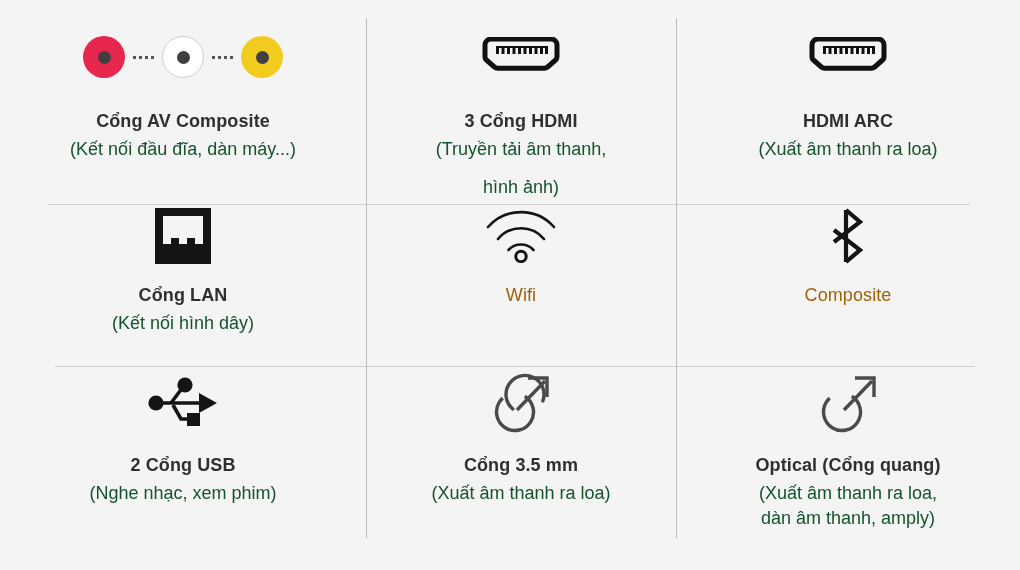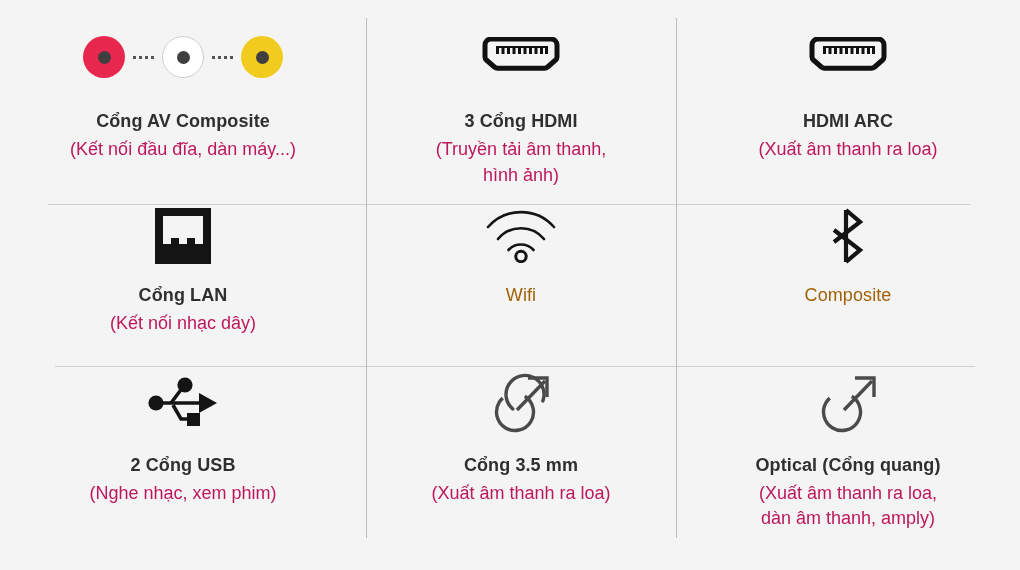--- a/index.html
+++ b/index.html
@@ -69,21 +69,21 @@
 
   .title.plain {
     font-weight: normal;
     color: #a16207;
     font-size: 18px;
   }
 
   .sub {
     font-size: 18px;
     font-weight: normal;
-    color: #be185d;
+    color: #14532d;
     margin-top: 3px;
     line-height: 1.36;
   }
 
   
   .cell.r1 .labels { margin-top: 22px; }
   .cell.r2 .labels { margin-top: 16px; }
   .cell.r3 .labels { margin-top: 18px; }
 
   
@@ -202,21 +202,21 @@
             <rect x="55.5" y="10" width="3" height="7"></rect>
             <rect x="61" y="10" width="3" height="7"></rect>
             <rect x="66" y="10" width="3" height="7"></rect>
             <rect x="17" y="9" width="52" height="2"></rect>
           </g>
         </svg>
       </div>
       <div class="labels">
         <div class="title">3 Cổng HDMI</div>
         <div class="sub">(Truyền tải âm thanh,</div>
-        <div class="sub" style="margin-top:2px">hình ảnh)</div>
+        <div class="sub" style="margin-top:14px">hình ảnh)</div>
       </div>
     </div>
 
     <div class="cell r1">
       <div class="icon-wrap">
         <svg width="84" height="40" viewBox="0 0 84 40">
           <path d="M6 8 a6 6 0 0 1 6-6 h60 a6 6 0 0 1 6 6 v12 a4 4 0 0 1 -1.4 3 l-8 7 a5 5 0 0 1 -3.2 1.2 h-46.8 a5 5 0 0 1 -3.2 -1.2 l-8 -7 a4 4 0 0 1 -1.4 -3 z" fill="none" stroke="#111" stroke-width="5" stroke-linejoin="round"></path>
           <g fill="#111">
             <rect x="17" y="10" width="3" height="7"></rect>
             <rect x="22.5" y="10" width="3" height="7"></rect>
@@ -240,21 +240,21 @@
 
     <div class="cell r2">
       <div class="icon-wrap">
         <svg width="60" height="60" viewBox="0 0 60 60">
           <path d="M2 2 h56 v56 h-56 z
                    M10 10 v28 h8 v-6 h8 v6 h8 v-6 h8 v6 h8 v-28 z" fill="#141414" fill-rule="evenodd"></path>
         </svg>
       </div>
       <div class="labels">
         <div class="title">Cổng LAN</div>
-        <div class="sub">(Kết nối nhạc dây)</div>
+        <div class="sub">(Kết nối hình dây)</div>
       </div>
     </div>
 
     <div class="cell r2">
       <div class="icon-wrap">
         <svg class="wifi-svg" width="74" height="54" viewBox="0 0 74 54">
           <g fill="none" stroke="#141414" stroke-width="2.6" stroke-linecap="round">
             <path d="M4 18 A44 44 0 0 1 70 18"></path>
             <path d="M14 30 A30 30 0 0 1 60 30"></path>
             <path d="M24.5 41 A17 17 0 0 1 49.5 41"></path>

